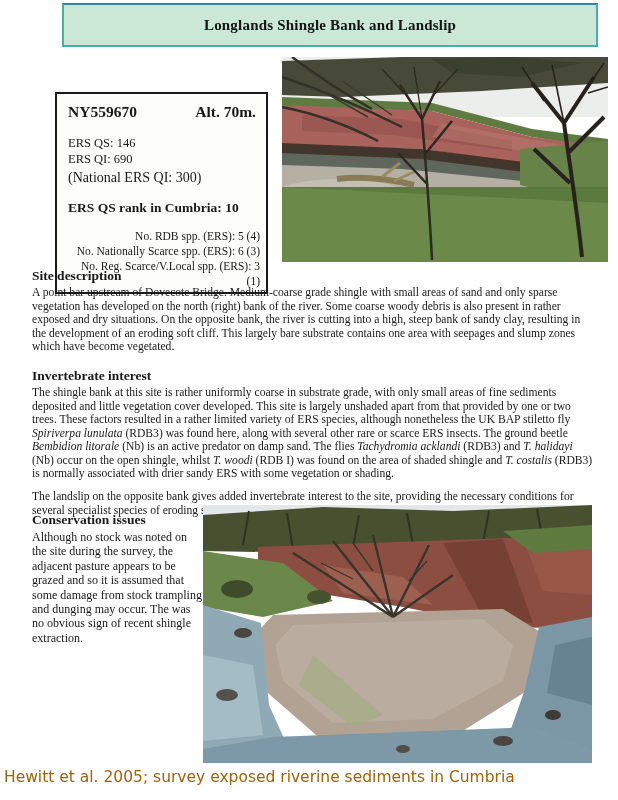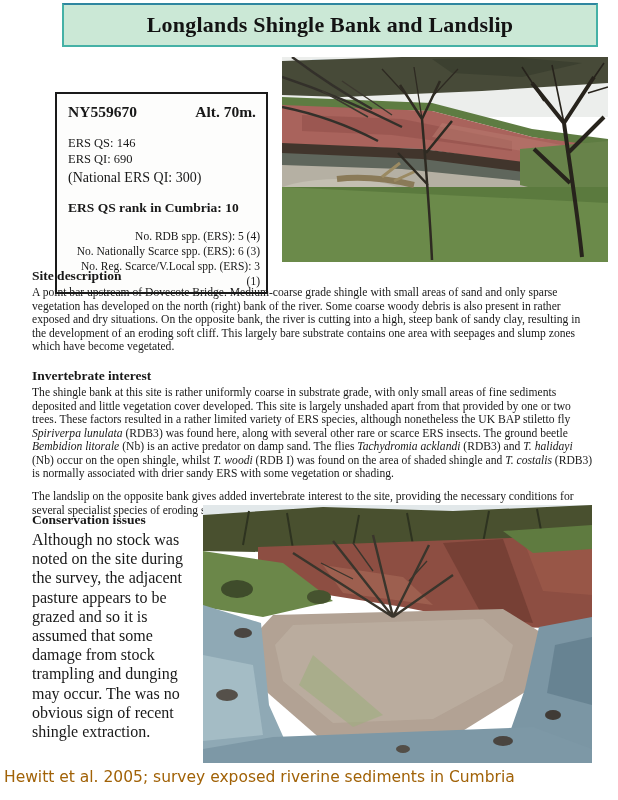--- a/index.html
+++ b/index.html
@@ -6,21 +6,21 @@
   body{
     width:618px;height:800px;position:relative;background:#ffffff;
     font-family:"Liberation Serif", serif;color:#181818;overflow:hidden;
   }
   
   .title-box{
     position:absolute;left:62px;top:3px;width:532px;height:40px;
     background:#cbe8d6;border:2px solid #45b1a6;border-top-color:#2f86a0;
     display:flex;align-items:center;justify-content:center;
   }
-  .title-box span{font-weight:bold;font-size:22px;letter-spacing:.2px;color:#131313;}
+  .title-box span{font-weight:bold;font-size:15px;letter-spacing:.2px;color:#131313;}
   
   .info-box{
     position:absolute;left:55px;top:60px;width:213px;height:202px;
     border:2px solid #1a1a1a;box-sizing:border-box;background:#fdfdfc;
     padding:9px 6px 0 11px;
     margin-top:32px;
   }
   .info-row1{display:flex;justify-content:space-between;font-weight:bold;font-size:15.5px;padding-right:4px;}
   .info-lines{margin-top:14px;font-size:12.5px;line-height:1.3;}
   .info-note{font-size:14px;margin-top:1px;}
@@ -32,21 +32,21 @@
   #photo-top{left:282px;top:57px;width:326px;height:205px;}
   #photo-bottom{left:203px;top:505px;width:389px;height:258px;}
   
   .section{position:absolute;left:32px;width:562px;}
   .section h3{margin:0 0 2px 0;font-size:13.5px;font-weight:bold;}
   .section p{margin:0;font-size:11.6px;line-height:1.17;text-align:left;}
   #site-description{top:268px;}
   #invertebrate-interest{top:368px;}
   #invertebrate-interest p + p{margin-top:9px;}
   #conservation-issues{top:512px;width:170px;}
-  #conservation-issues p{font-size:16px;line-height:1.2;}
+  #conservation-issues p{font-size:12px;line-height:1.2;}
   
   .caption{
     position:absolute;left:4px;top:768px;
     font-family:"DejaVu Sans", sans-serif;font-size:15.5px;color:#a16207;
   }
 </style>
 </head>
 <body>
 
 <div class="title-box">

